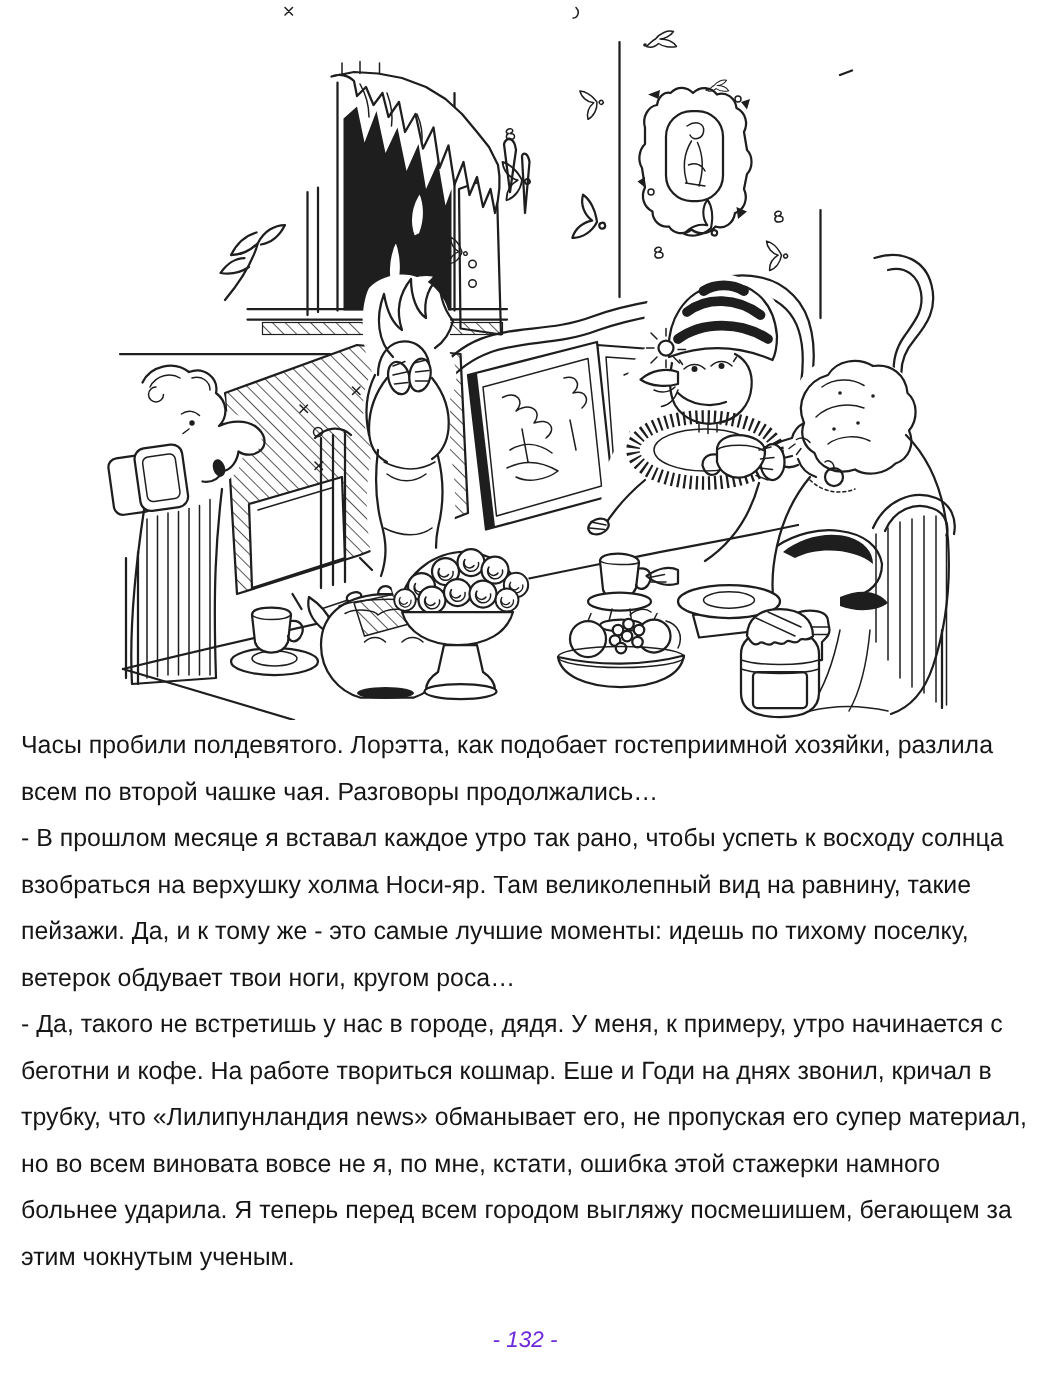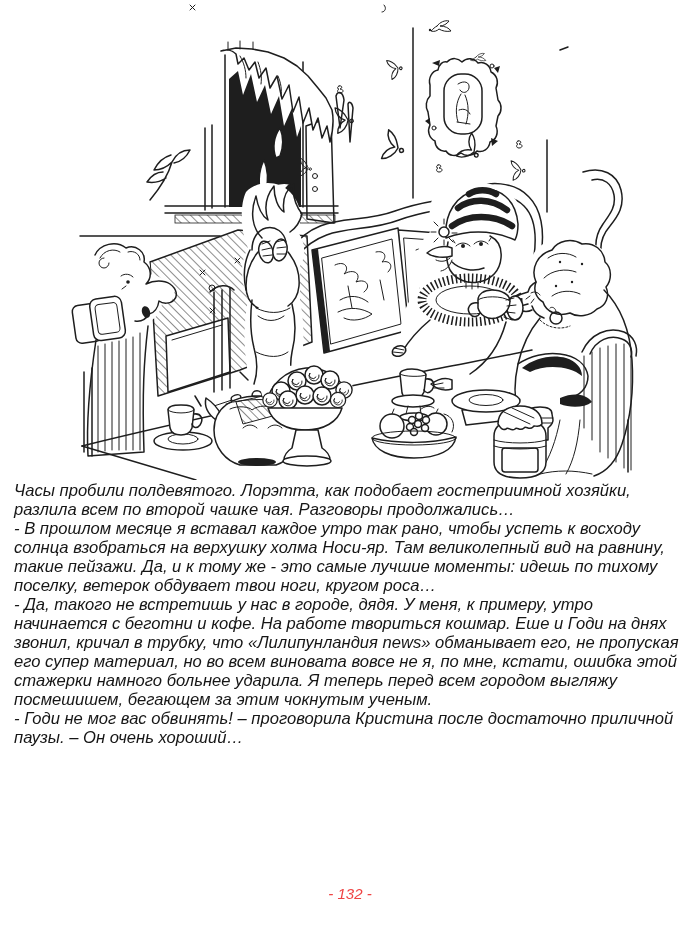--- a/index.html
+++ b/index.html
@@ -1,23 +1,23 @@
 <!DOCTYPE html>
 <html><head>
 <meta charset="utf-8">
 <style>
   html,body{margin:0;padding:0;background:#ffffff;}
   body{width:700px;height:927px;font-family:"Liberation Sans",sans-serif;}
   .page{position:relative;width:700px;height:927px;background:#ffffff;overflow:hidden;}
   .illustration{position:absolute;top:0;left:0;width:700px;height:480px;}
-  .story{position:absolute;left:14px;top:481px;width:674px;font-style:italic;
-         font-size:16.6px;line-height:19px;color:#161616;}
+  .story{position:absolute;left:14px;top:481px;width:674px;
+         font-size:16.6px;line-height:31px;color:#161616;}
   .story p{margin:0;}
   .page-number{position:absolute;left:0;top:885px;width:100%;text-align:center;
-         font-style:italic;font-size:15px;color:#ef4444;}
+         font-style:italic;font-size:15px;color:#6d28d9;}
   
   .ln{fill:none;stroke:#1e1e1e;stroke-width:1.5;stroke-linecap:round;stroke-linejoin:round;}
   .tn{stroke-width:1;}
   .wh{fill:#ffffff;stroke:#1e1e1e;stroke-width:1.5;stroke-linejoin:round;stroke-linecap:round;}
   .sil{fill:#ffffff;stroke:none;}
   .bk{fill:#1e1e1e;stroke:none;}
   .ruff{fill:none;stroke:#1e1e1e;stroke-width:9;stroke-dasharray:1.5 2.6;}
   .bandb{fill:none;stroke:#1e1e1e;stroke-width:6.5;stroke-linecap:round;}
 </style>
 </head>
@@ -292,17 +292,16 @@
       <path class="wh" d="M498,424 C498,413 506,406 520,406 C534,406 542,413 542,424 C538,429 534,424 533,427 C529,431 526,425 524,428 C520,432 517,426 515,429 C511,432 508,426 506,429 C502,431 500,427 498,424 Z"></path>
       <path class="ln tn" d="M504,412 l26,12 M512,408 l22,10"></path>
       <rect class="ln" x="502" y="448" width="36" height="24" rx="3"></rect>
     </g>
   </svg>
 
   <div class="story">
     <p>Часы пробили полдевятого. Лорэтта, как подобает гостеприимной хозяйки, разлила всем по второй чашке чая. Разговоры продолжались…</p>
     <p>- В прошлом месяце я вставал каждое утро так рано, чтобы успеть к восходу солнца взобраться на верхушку холма Носи-яр. Там великолепный вид на равнину, такие пейзажи. Да, и к тому же - это самые лучшие моменты: идешь по тихому поселку, ветерок обдувает твои ноги, кругом роса…</p>
     <p>- Да, такого не встретишь у нас в городе, дядя. У меня, к примеру, утро начинается с беготни и кофе. На работе твориться кошмар. Еше и Годи на днях звонил, кричал в трубку, что «Лилипунландия news» обманывает его, не пропуская его супер материал, но во всем виновата вовсе не я, по мне, кстати, ошибка этой стажерки намного больнее ударила. Я теперь перед всем городом выгляжу посмешишем, бегающем за этим чокнутым ученым.</p>
-    <p>- Годи не мог вас обвинять! – проговорила Кристина после достаточно приличной паузы. – Он очень хороший…</p>
   </div>
 
   <div class="page-number">- 132 -</div>
 </div>
 
 </body></html>

